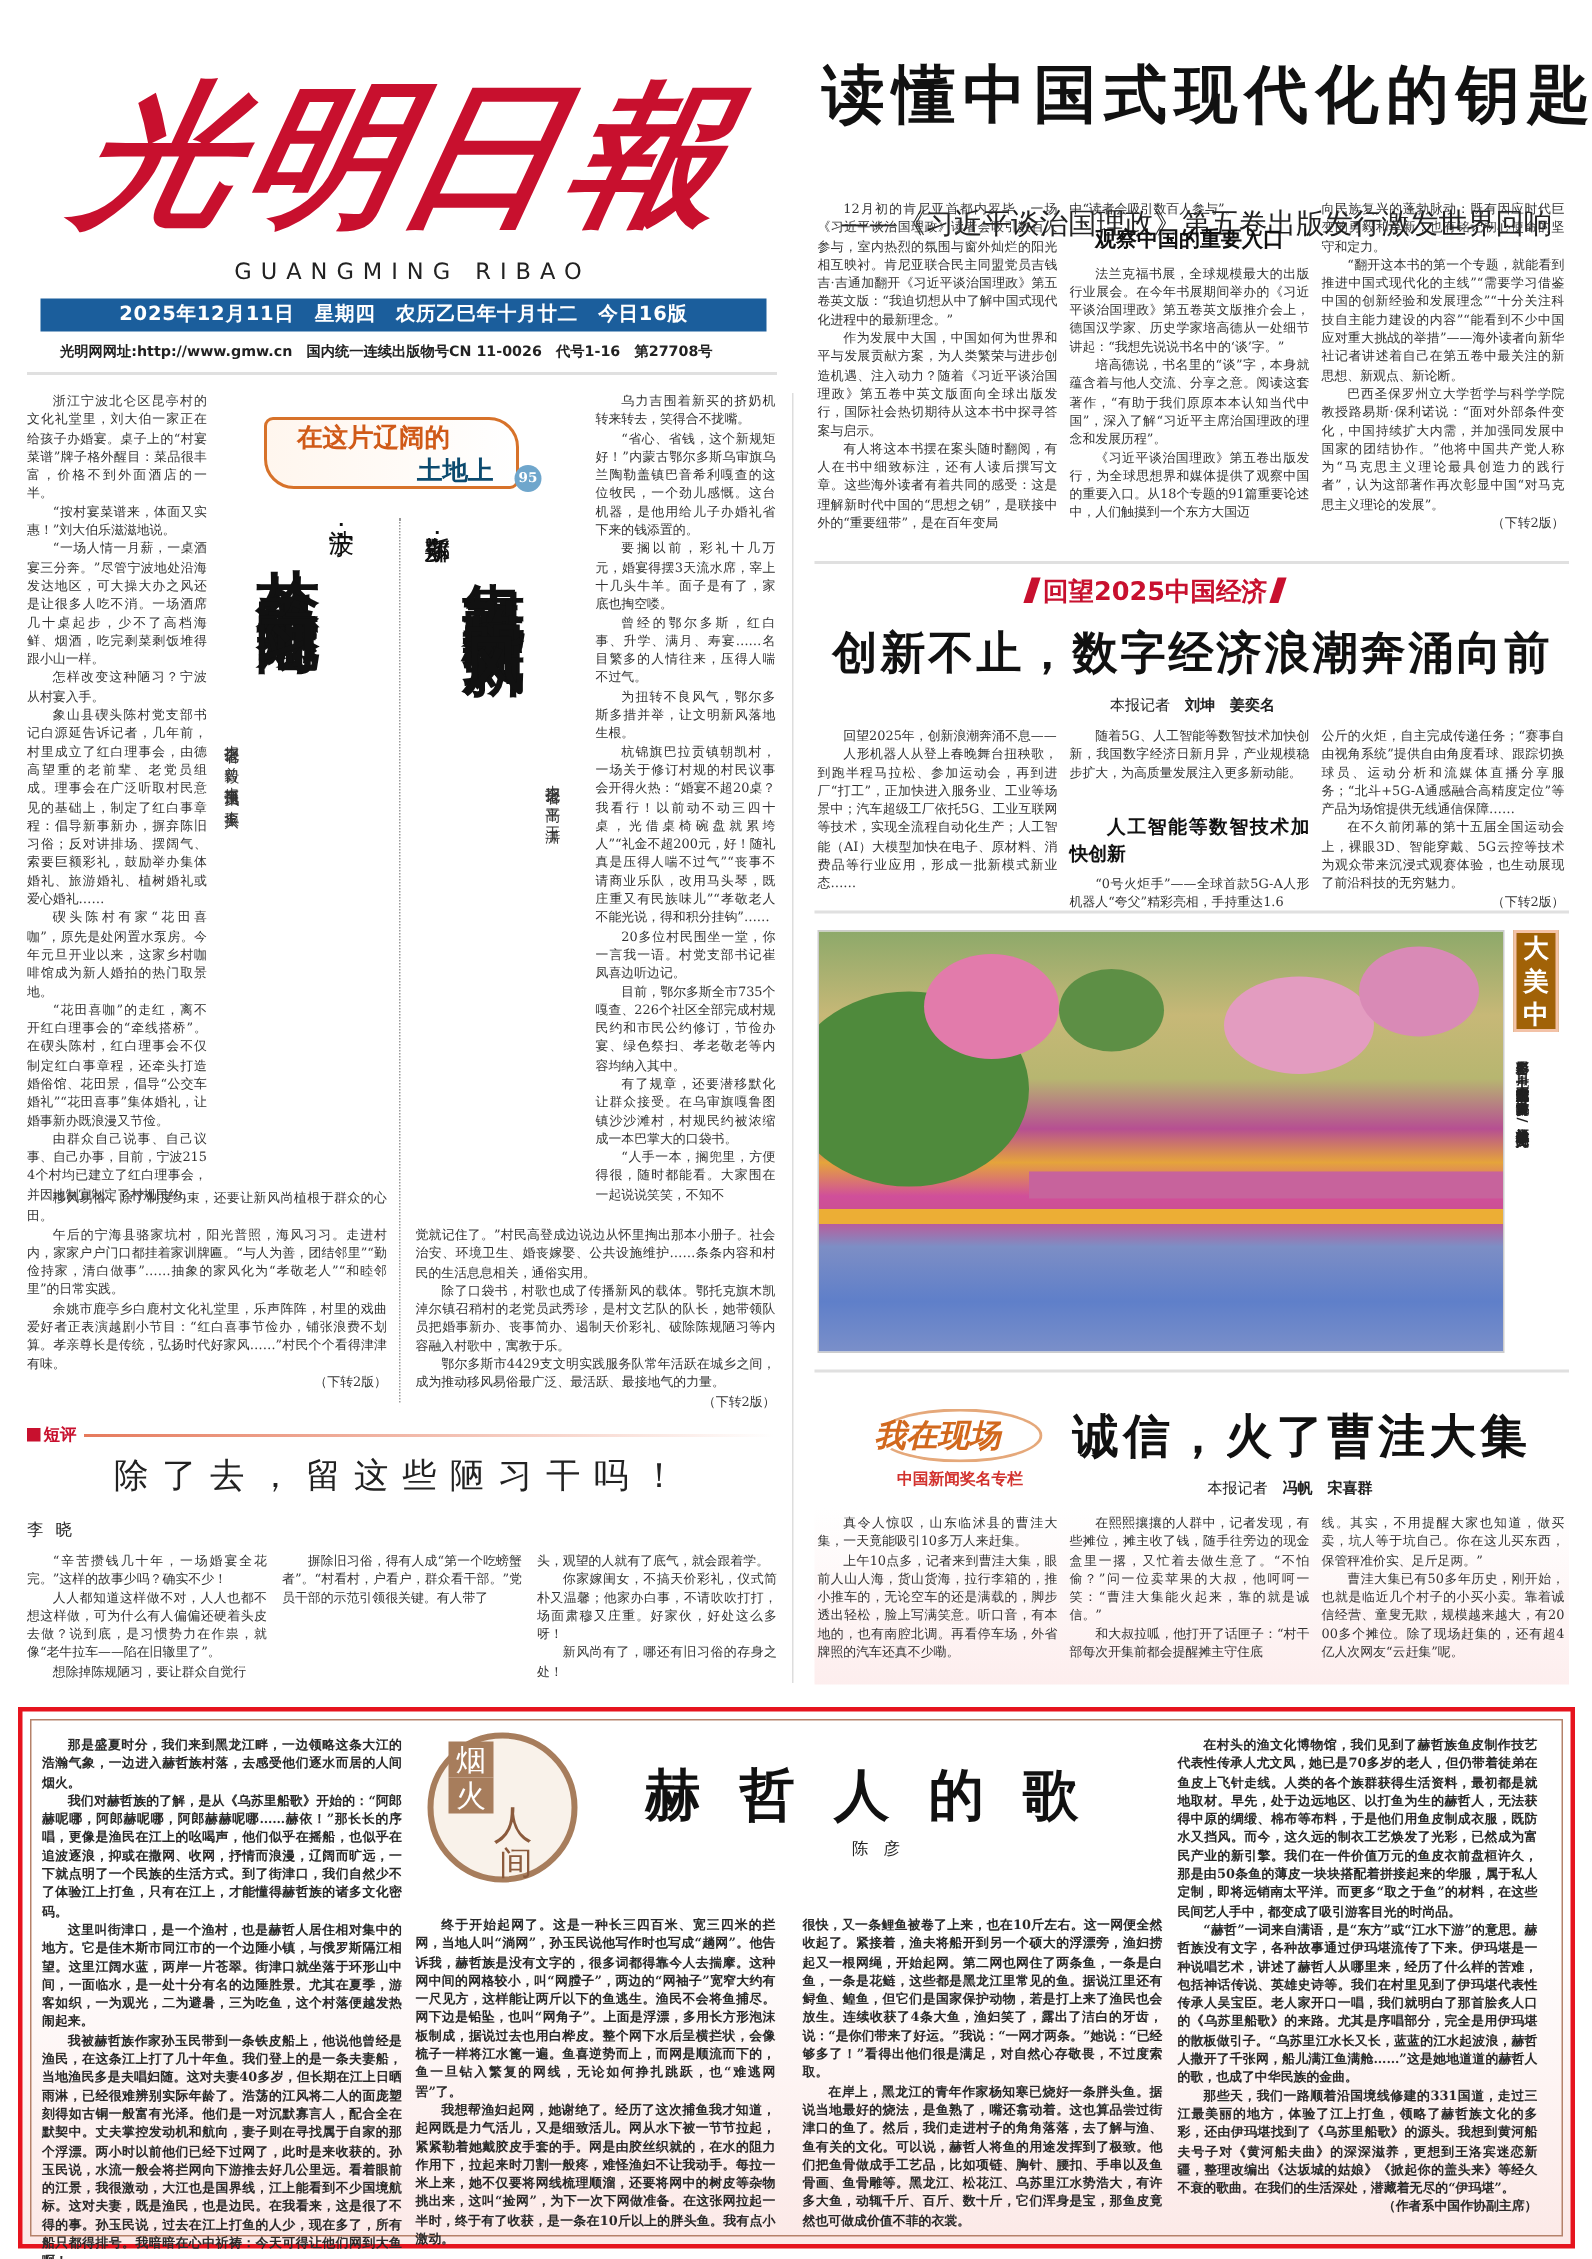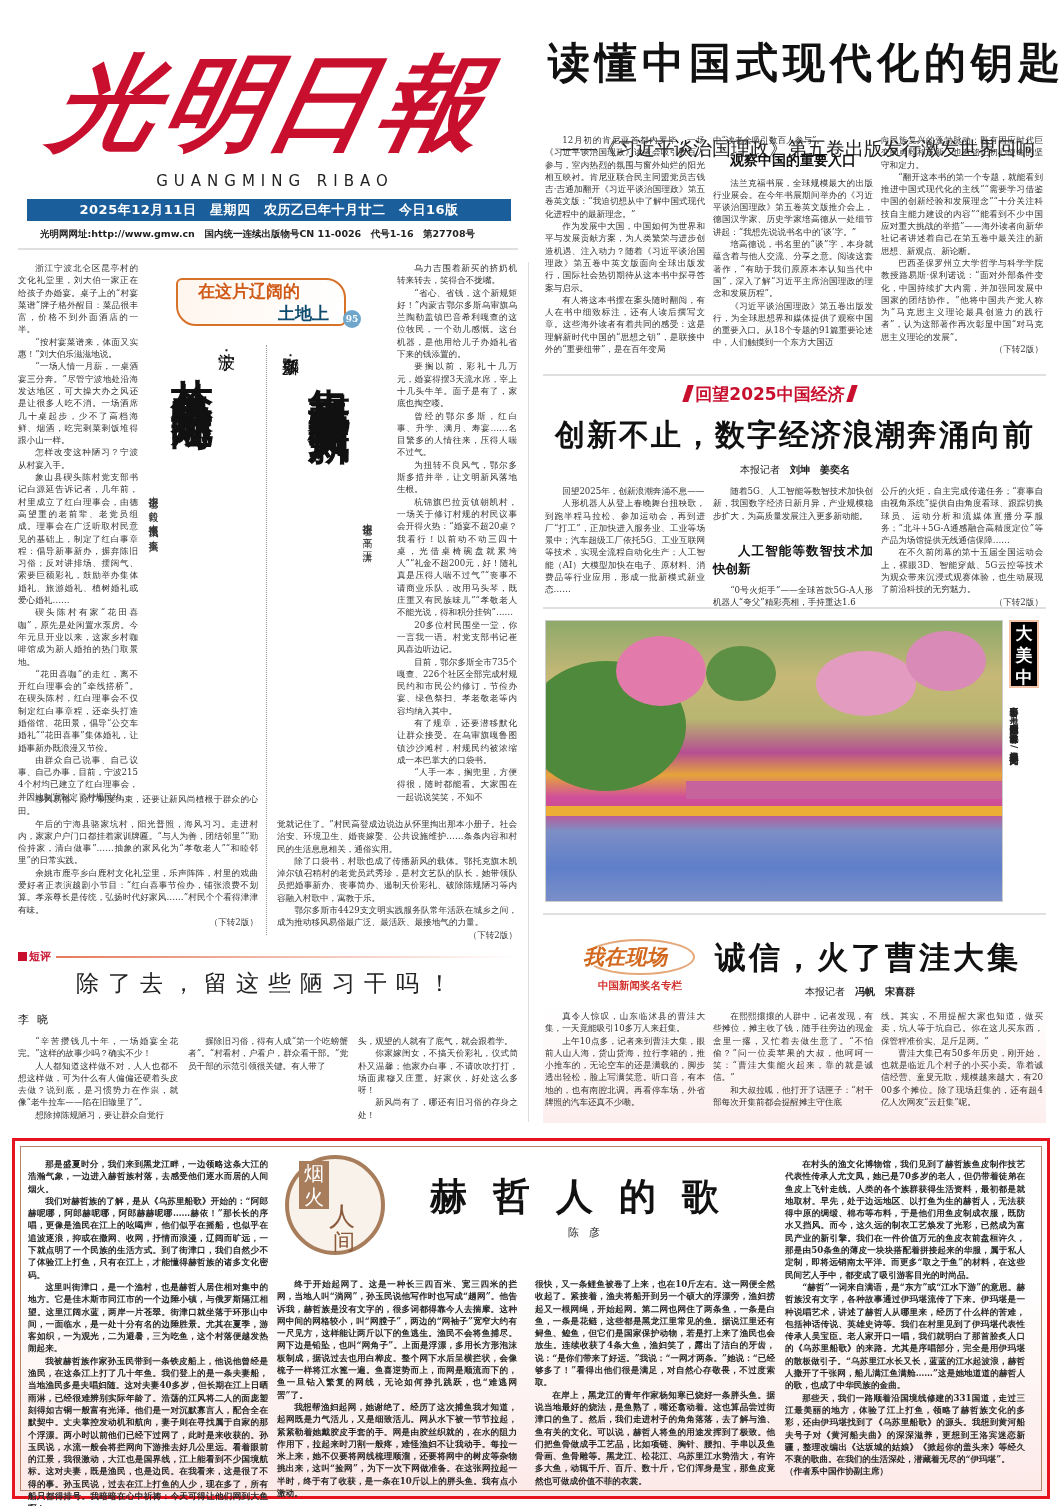--- a/index.html
+++ b/index.html
@@ -34,21 +34,21 @@
   .scroll-num { position: absolute; left: 175px; top: 40px; width: 18px; height: 18px; border-radius: 50%; background: #6fa6cc; color: #fff; font-size: 9px; line-height: 18px; text-align: center; font-weight: bold; }
 
   .vtitle { writing-mode: vertical-rl; font-weight: bold; color: #111; font-family: "DejaVu Sans", sans-serif; }
   .vbyline { writing-mode: vertical-rl; font-size: 10px; color: #333; letter-spacing: 1px; }
 
   .red-kicker { left: 655px; top: 383px; width: 230px; text-align: center; font-size: 17px; font-weight: 900; color: #c8102e; font-family: "DejaVu Sans", sans-serif; white-space: nowrap; }
   .kicker-slash { display: inline-block; width: 6px; height: 17px; background: #c8102e; transform: skewX(-18deg); vertical-align: -2px; margin: 0 4px; }
 
   .photo { left: 545px; top: 620px; width: 458px; height: 282px; background: linear-gradient(180deg,#8da96a 0%,#c7b877 20%,#b7b670 35%,#b64f92 47%,#e5a43b 55%,#d04f9a 63%,#c94f90 68%,#7d8ec5 75%,#5f7fc9 88%,#7a8fc9 100%); border: 1px solid #ccc; overflow: hidden; }
   .photo .tree { position: absolute; border-radius: 50%; }
-  .dmzg { left: 1009px; top: 620px; width: 30px; height: 68px; background: #000000; color: #fff; font-size: 17px; font-weight: bold; line-height: 22px; text-align: center; font-family: "DejaVu Sans", sans-serif; border: 2px solid #f3c2a7; }
+  .dmzg { left: 1009px; top: 620px; width: 30px; height: 68px; background: #a16207; color: #fff; font-size: 17px; font-weight: bold; line-height: 22px; text-align: center; font-family: "DejaVu Sans", sans-serif; border: 2px solid #f3c2a7; }
 
   .badge-wzxc { left: 575px; top: 935px; width: 130px; height: 60px; }
 
   
   .frame { left: 12px; top: 1138px; width: 1038px; height: 361px; border: 3px solid #e6141e; background: linear-gradient(180deg,#fff 40%,#fce9e7 100%); }
   .frame-inner { position: absolute; left: 5px; top: 5px; right: 5px; bottom: 5px; border: 1px solid #b5826a; }
   .yanhuo { left: 285px; top: 1155px; width: 100px; height: 100px; border: 4px solid #a77d5c; border-radius: 50%; background: #f9f2ea; }
 </style>
 </head>
 <body>
@@ -250,14 +250,14 @@
   <p>我想帮渔妇起网，她谢绝了。经历了这次捕鱼我才知道，起网既是力气活儿，又是细致活儿。网从水下被一节节拉起，紧紧勒着她戴胶皮手套的手。网是由胶丝织就的，在水的阻力作用下，拉起来时刀割一般疼，难怪渔妇不让我动手。每拉一米上来，她不仅要将网线梳理顺溜，还要将网中的树皮等杂物挑出来，这叫“捡网”，为下一次下网做准备。在这张网拉起一半时，终于有了收获，是一条在10斤以上的胖头鱼。我有点小激动。</p>
 </div>
 <div class="abs txt" style="left:535px;top:1278px;width:240px;font-weight:bold;color:#2a2a2a;">
   <p class="noind">很快，又一条鲤鱼被卷了上来，也在10斤左右。这一网便全然收起了。紧接着，渔夫将船开到另一个硕大的浮漂旁，渔妇捞起又一根网绳，开始起网。第二网也网住了两条鱼，一条是白鱼，一条是花鲢，这些都是黑龙江里常见的鱼。据说江里还有鲟鱼、鳇鱼，但它们是国家保护动物，若是打上来了渔民也会放生。连续收获了4条大鱼，渔妇笑了，露出了洁白的牙齿，说：“是你们带来了好运。”我说：“一网才两条。”她说：“已经够多了！”看得出他们很是满足，对自然心存敬畏，不过度索取。</p>
   <p>在岸上，黑龙江的青年作家杨知寒已烧好一条胖头鱼。据说当地最好的烧法，是鱼熟了，嘴还翕动着。这也算品尝过街津口的鱼了。然后，我们走进村子的角角落落，去了解与渔、鱼有关的文化。可以说，赫哲人将鱼的用途发挥到了极致。他们把鱼骨做成手工艺品，比如项链、胸针、腰扣、手串以及鱼骨画、鱼骨雕等。黑龙江、松花江、乌苏里江水势浩大，有许多大鱼，动辄千斤、百斤、数十斤，它们浑身是宝，那鱼皮竟然也可做成价值不菲的衣裳。</p>
 </div>
 <div class="abs txt" style="left:785px;top:1158px;width:240px;font-weight:bold;color:#2a2a2a;">
   <p>在村头的渔文化博物馆，我们见到了赫哲族鱼皮制作技艺代表性传承人尤文凤，她已是70多岁的老人，但仍带着徒弟在鱼皮上飞针走线。人类的各个族群获得生活资料，最初都是就地取材。早先，处于边远地区、以打鱼为生的赫哲人，无法获得中原的绸缎、棉布等布料，于是他们用鱼皮制成衣服，既防水又挡风。而今，这久远的制衣工艺焕发了光彩，已然成为富民产业的新引擎。我们在一件价值万元的鱼皮衣前盘桓许久，那是由50条鱼的薄皮一块块搭配着拼接起来的华服，属于私人定制，即将远销南太平洋。而更多“取之于鱼”的材料，在这些民间艺人手中，都变成了吸引游客目光的时尚品。</p>
   <p>“赫哲”一词来自满语，是“东方”或“江水下游”的意思。赫哲族没有文字，各种故事通过伊玛堪流传了下来。伊玛堪是一种说唱艺术，讲述了赫哲人从哪里来，经历了什么样的苦难，包括神话传说、英雄史诗等。我们在村里见到了伊玛堪代表性传承人吴宝臣。老人家开口一唱，我们就明白了那首脍炙人口的《乌苏里船歌》的来路。尤其是序唱部分，完全是用伊玛堪的散板做引子。“乌苏里江水长又长，蓝蓝的江水起波浪，赫哲人撒开了千张网，船儿满江鱼满舱……”这是她地道道的赫哲人的歌，也成了中华民族的金曲。</p>
   <p>那些天，我们一路顺着沿国境线修建的331国道，走过三江最美丽的地方，体验了江上打鱼，领略了赫哲族文化的多彩，还由伊玛堪找到了《乌苏里船歌》的源头。我想到黄河船夫号子对《黄河船夫曲》的深深滋养，更想到王洛宾迷恋新疆，整理改编出《达坂城的姑娘》《掀起你的盖头来》等经久不衰的歌曲。在我们的生活深处，潜藏着无尽的“伊玛堪”。</p>
-  <div class="sans" style="">（作者系中国作协副主席）</div>
+  <div class="sans" style="text-align:right;">（作者系中国作协副主席）</div>
 </div>
 
 </body></html>

